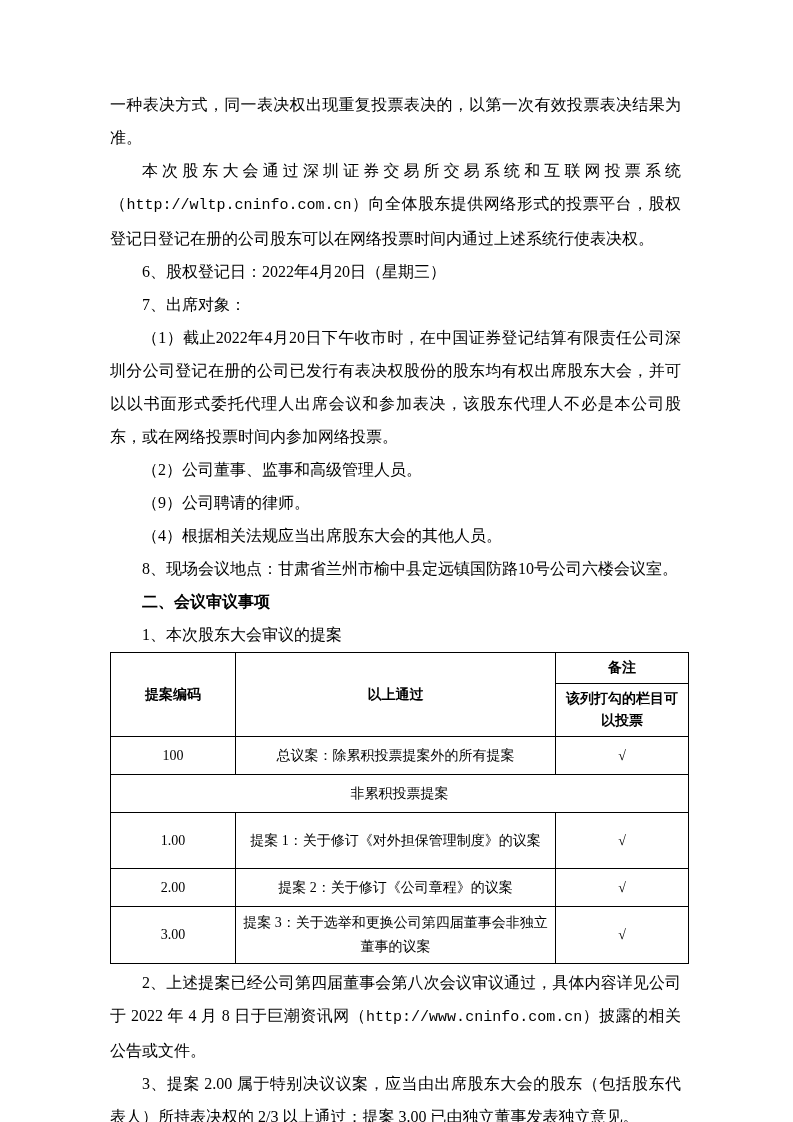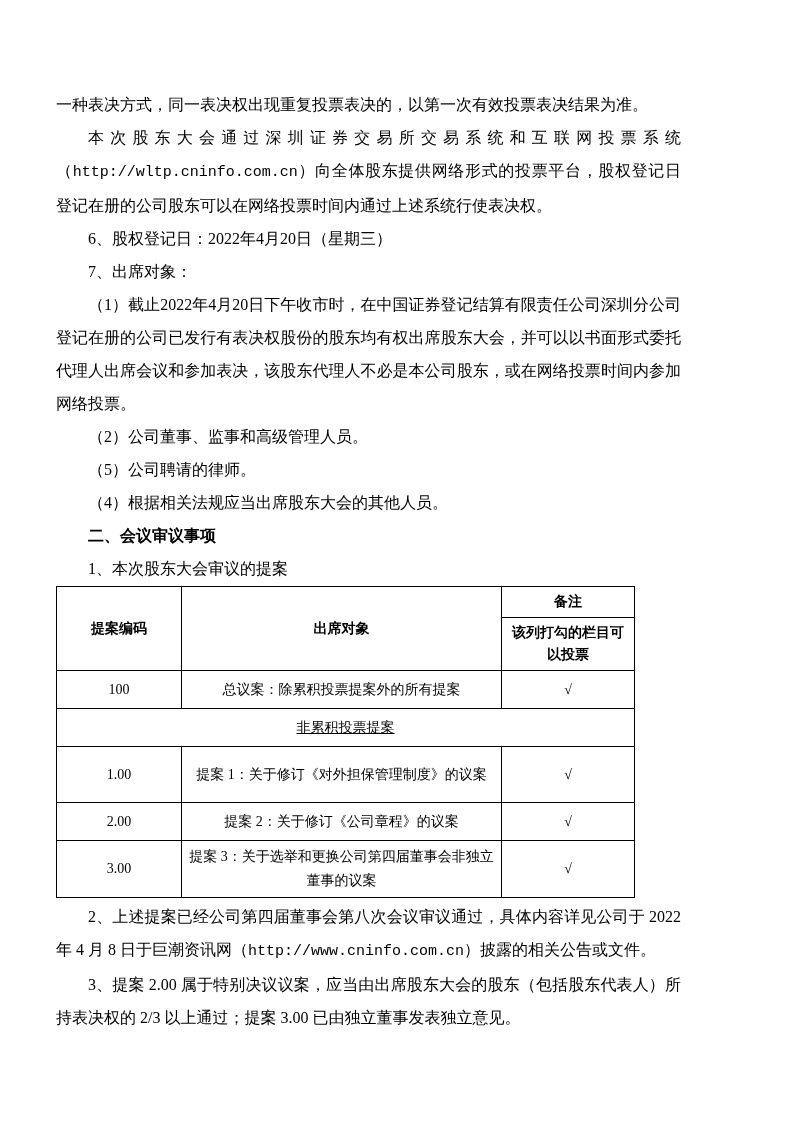--- a/index.html
+++ b/index.html
@@ -7,21 +7,21 @@
   body {
     width: 793px;
     height: 1122px;
     overflow: hidden;
     color: #000000;
     font-family: "Liberation Serif", "DejaVu Serif", serif;
   }
   .page {
     width: 786px;
     height: 1122px;
-    padding: 88px 105px 0 56px;
+    padding: 88px 105px 0 110px;
   }
   .para {
     font-size: 16px;
     line-height: 33px;
     text-align: justify;
     text-indent: 2em;
   }
   .para.no-indent { text-indent: 0; }
   .heading {
     font-size: 16px;
@@ -48,21 +48,21 @@
   }
   table.proposals thead th {
     font-weight: bold;
     text-align: center;
     line-height: 22px;
   }
   table.proposals thead th.sub { height: 52px; margin-top: 32px; }
   td.center { text-align: center; margin-top: 15px; }
   td.name { text-align: center; line-height: 24px; }
   tr.single td { height: 38px; }
-  tr.group td { height: 38px; text-decoration: underline; }
+  tr.group td { height: 38px; }
   tr.double td { height: 56px; }
   .col-code { width: 125px; }
   .col-name { width: 320px; }
   .col-remark { width: 133px; }
 </style>
 </head>
 <body>
 
 <div class="page">
 
@@ -71,39 +71,40 @@
   <p class="para"><span>本次股东大会通过深圳证券交易所交易系统和互联网投票系统（</span><span class="mono">http://wltp.cninfo.com.cn</span><span>）向全体股东提供网络形式的投票平台，股权登记日登记在册的公司股东可以在网络投票时间内通过上述系统行使表决权。</span></p>
 
   <p class="para">6、股权登记日：2022年4月20日（星期三）</p>
 
   <p class="para">7、出席对象：</p>
 
   <p class="para">（1）截止2022年4月20日下午收市时，在中国证券登记结算有限责任公司深圳分公司登记在册的公司已发行有表决权股份的股东均有权出席股东大会，并可以以书面形式委托代理人出席会议和参加表决，该股东代理人不必是本公司股东，或在网络投票时间内参加网络投票。</p>
 
   <p class="para">（2）公司董事、监事和高级管理人员。</p>
 
-  <p class="para">（5）公司聘请的律师。</p>
+  <p class="para">（9）公司聘请的律师。</p>
 
   <p class="para">（4）根据相关法规应当出席股东大会的其他人员。</p>
 
+  <p class="para">8、现场会议地点：甘肃省兰州市榆中县定远镇国防路10号公司六楼会议室。</p>
 
   <p class="heading">二、会议审议事项</p>
 
   <p class="para">1、本次股东大会审议的提案</p>
 
   <table class="proposals">
     <colgroup>
       <col class="col-code">
       <col class="col-name">
       <col class="col-remark">
     </colgroup>
     <thead>
       <tr>
         <th rowspan="2">提案编码</th>
-        <th rowspan="2">出席对象</th>
+        <th rowspan="2">以上通过</th>
         <th>备注</th>
       </tr>
       <tr>
         <th class="sub">该列打勾的栏目可以投票</th>
       </tr>
     </thead>
     <tbody>
       <tr class="single">
         <td class="center">100</td>
         <td class="name">总议案：除累积投票提案外的所有提案</td>

